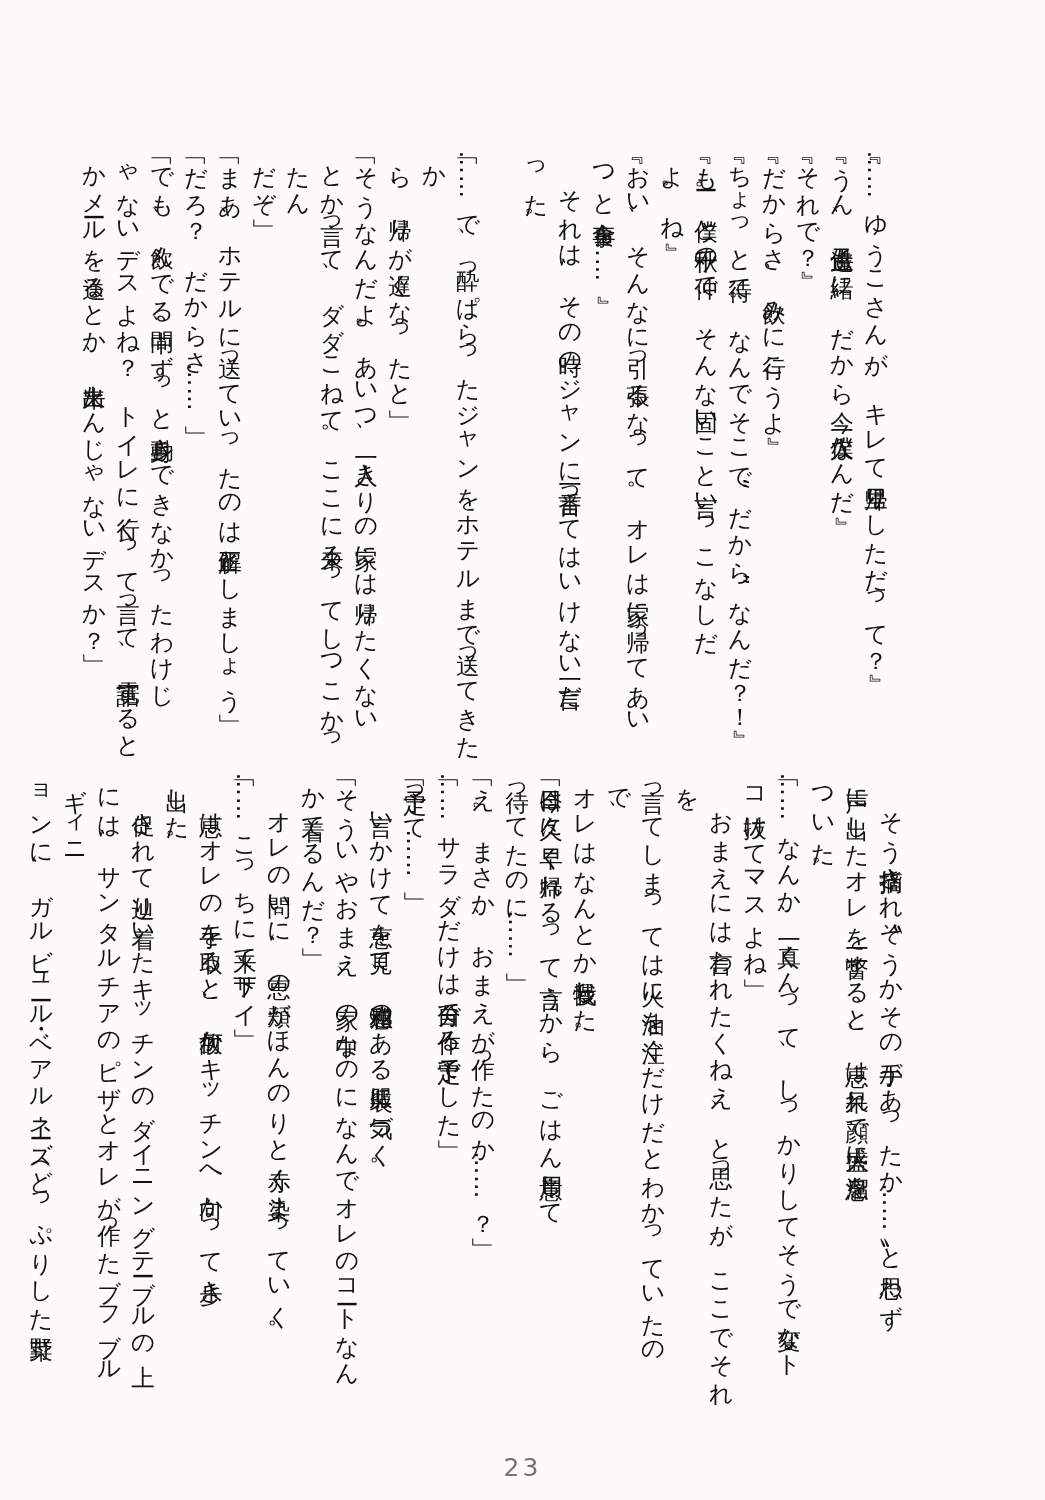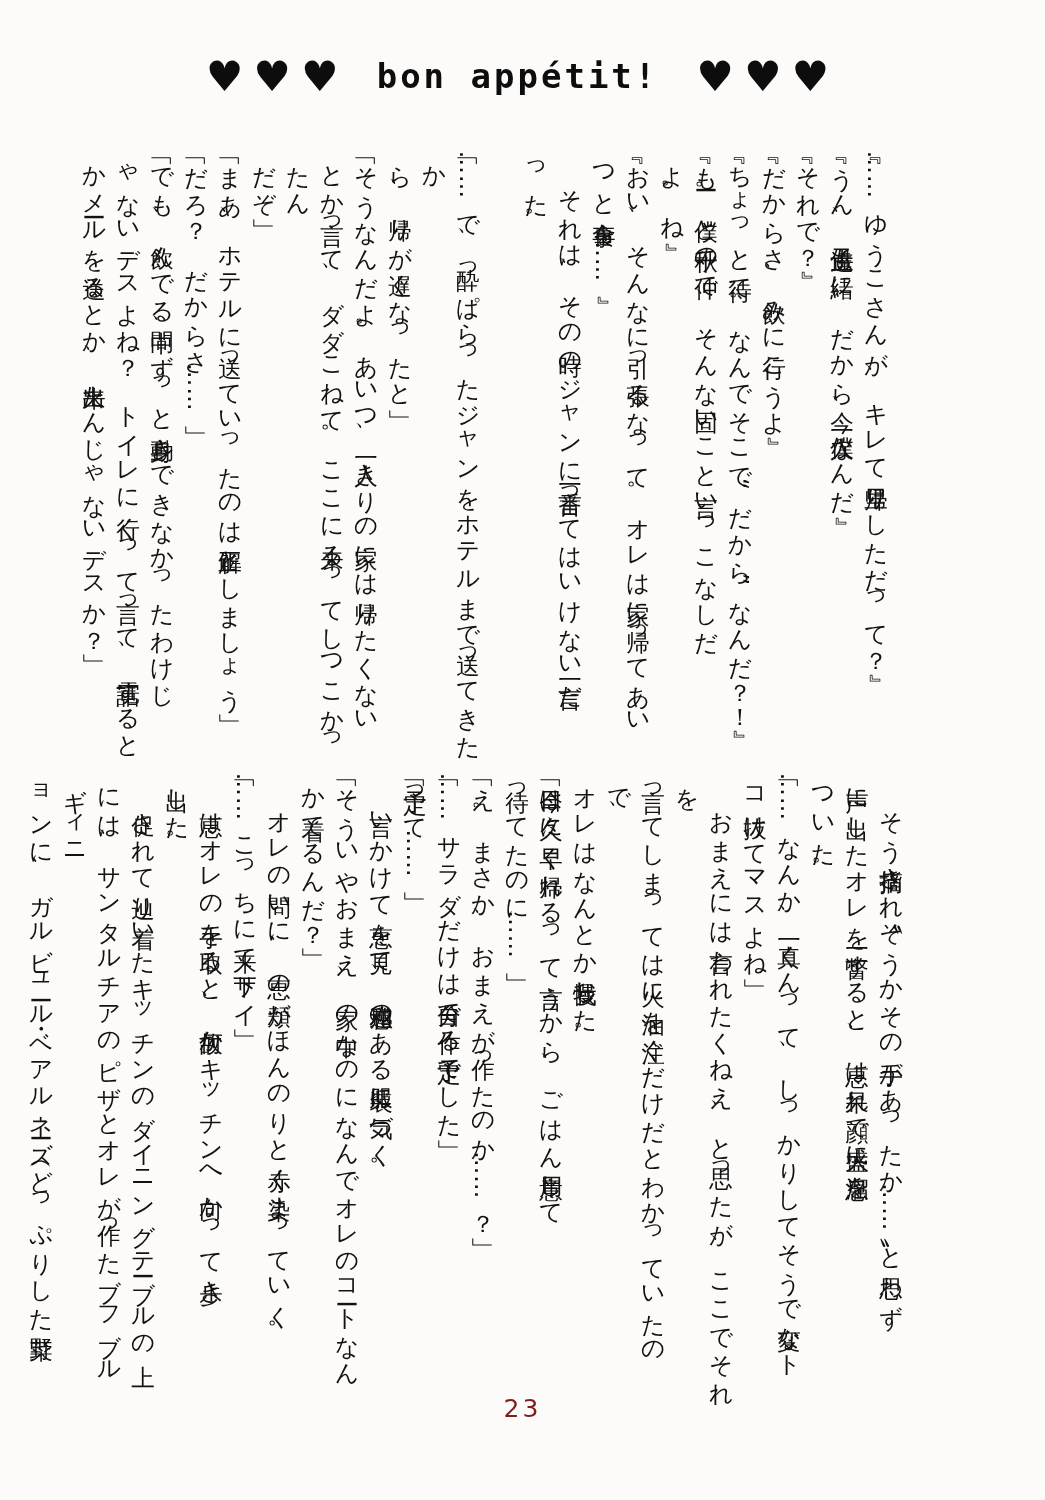--- a/index.html
+++ b/index.html
@@ -43,35 +43,32 @@
     letter-spacing:0.6px;
     color:#121212;
   }
   #block-top    { top:150px;  right:152px; height:622px; }
   #block-bottom { top:772px;  right:137px; height:622px; }
   .vline { margin:0; padding:0; }
   .vline.indent { text-indent:1em; }
   .vline.gap { margin-left:34px; }   
   .pagenum {
     position:absolute;
-    top:1394px; left:0; width:100%;
+    top:1453px; left:0; width:100%;
     text-align:center;
     font-size:25px;
     letter-spacing:3px;
-    color:#7f1d1d;
+    color:#737373;
   }
 </style>
 </head>
 <body>
 
 <div class="page">
 
-  <div class="header">
-    <span class="hearts left">♥♥♥</span><span class="htitle">bon appétit!</span><span class="hearts right">♥♥♥</span>
-  </div>
 
   <div class="vblock" id="block-top">
       <p class="vline">『……ゆうこさんが、キレて里帰りしただって？』</p>
       <p class="vline">『うん、子供達も一緒に。だから今、僕一人なんだ』</p>
       <p class="vline">『それで？』</p>
       <p class="vline">『だからさ、飲みに行こうよ』</p>
       <p class="vline">『ちょっと待て。なんでそこで“だから”なんだ？！』</p>
       <p class="vline">『もー。僕と千秋の仲で、そんな固いこと言いっこなしだ</p>
       <p class="vline">よ。ね』</p>
       <p class="vline">『おい、そんなに引っ張るなって。オレは家に帰ってあい</p>

